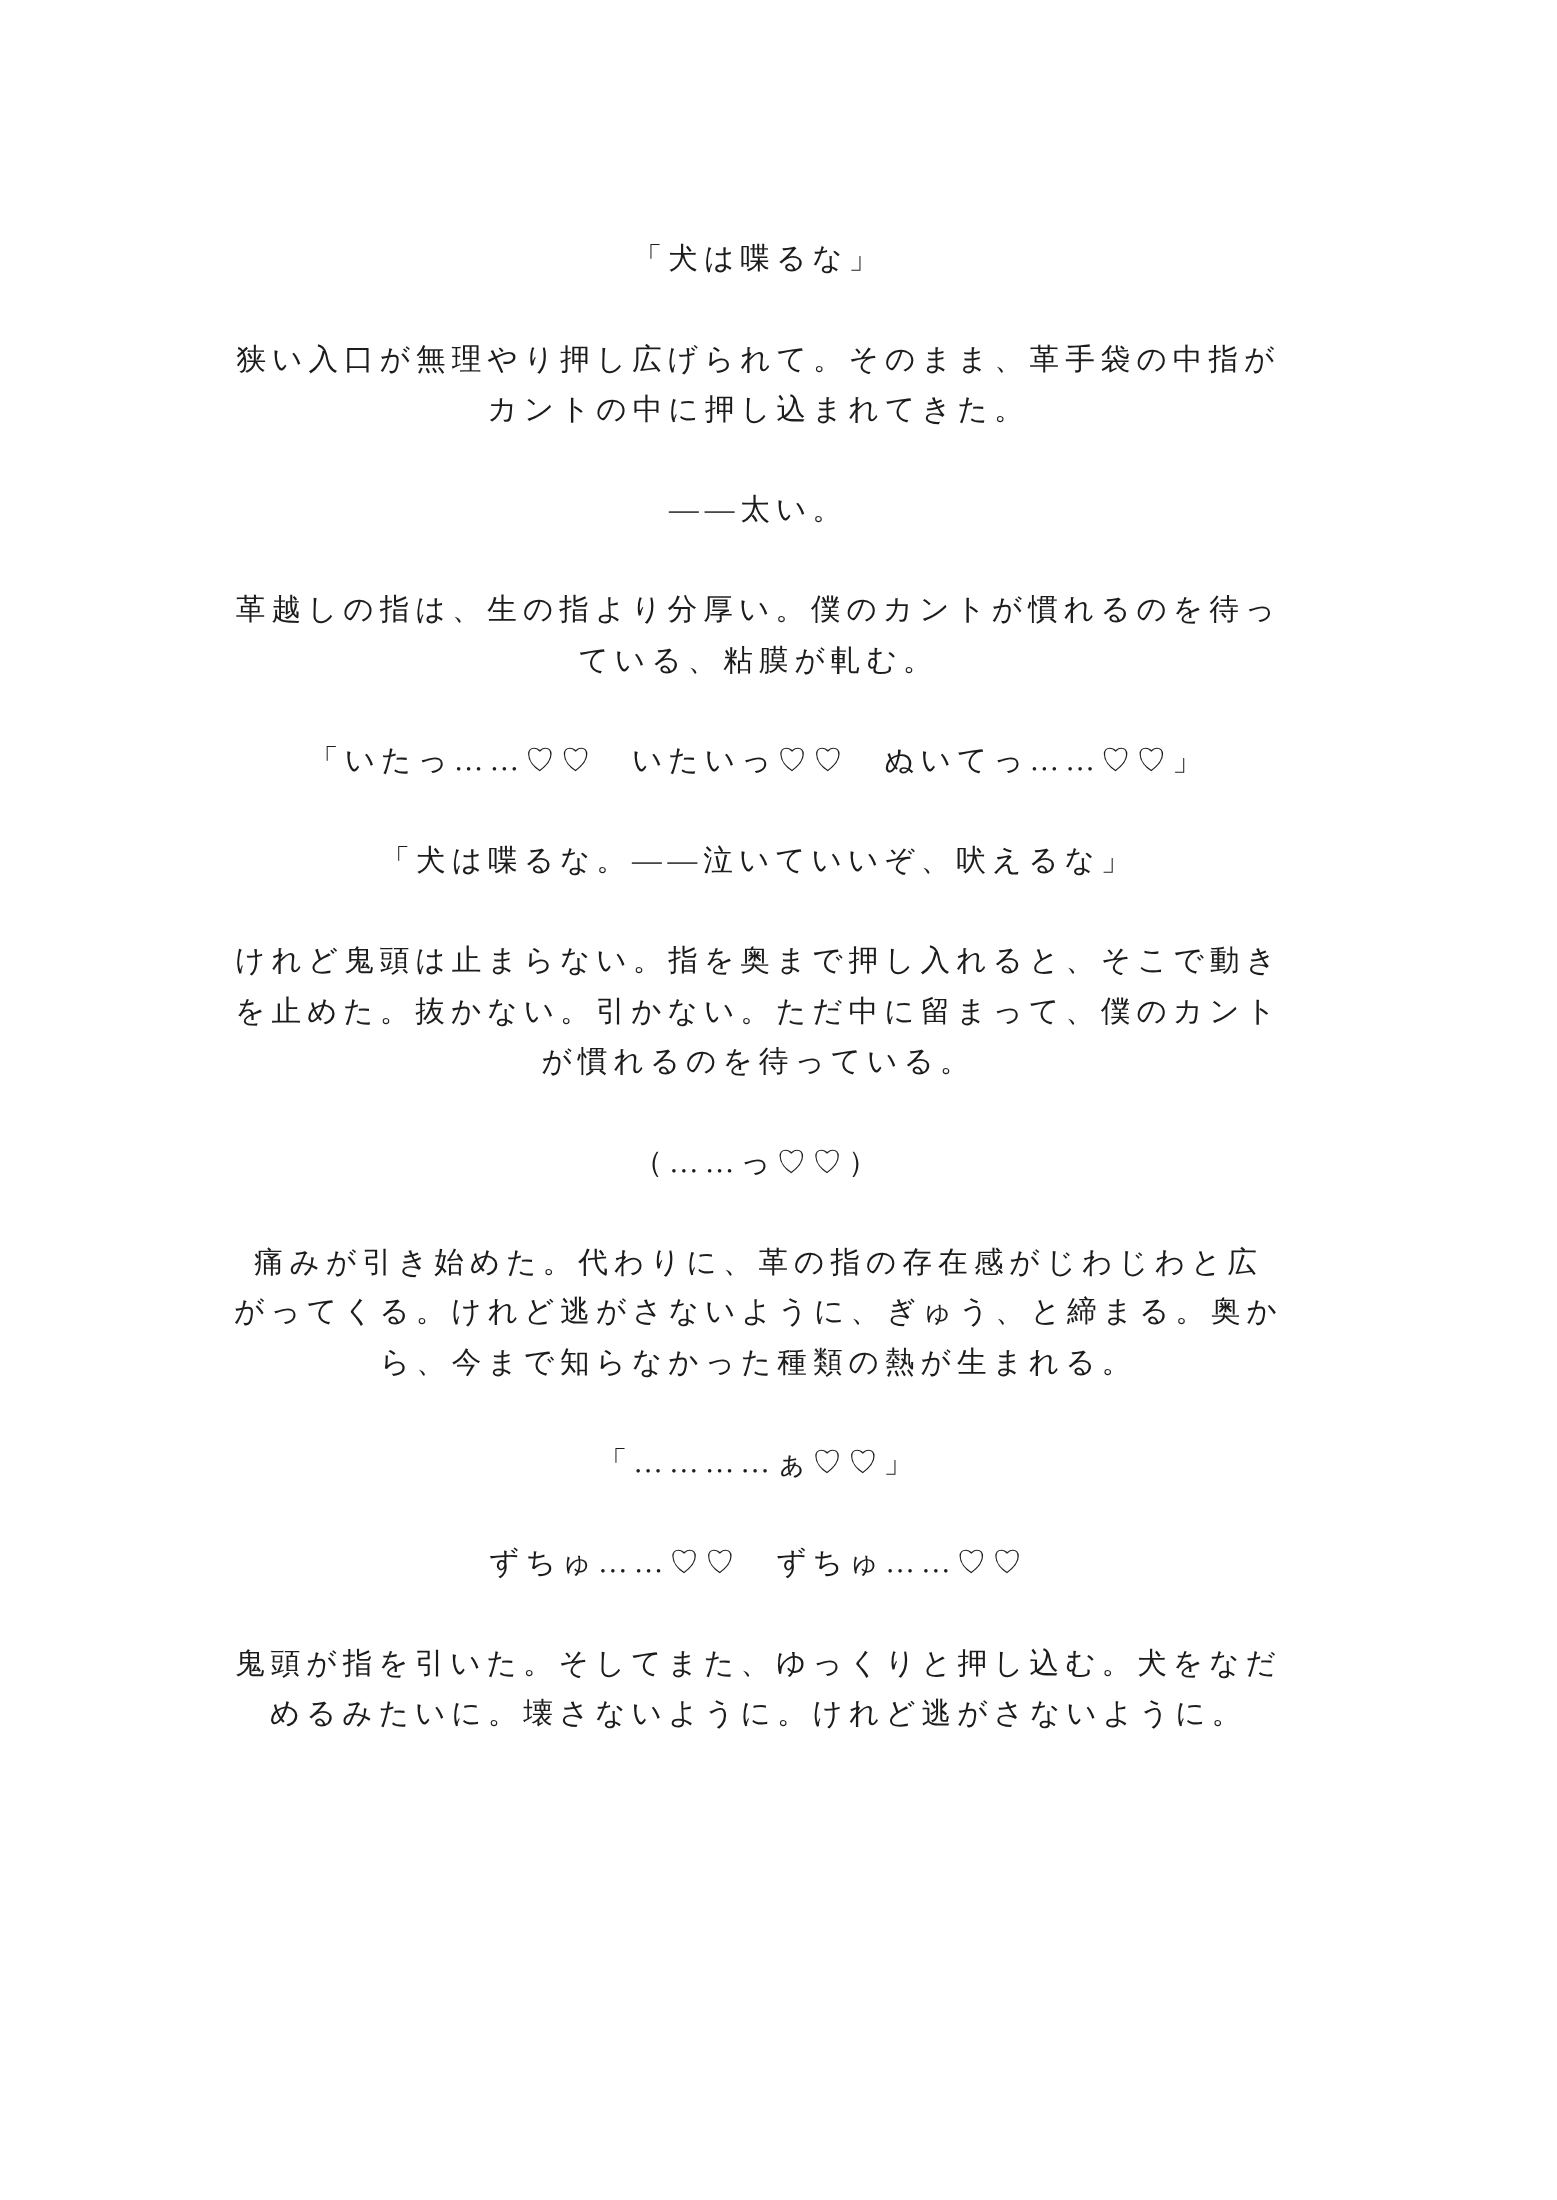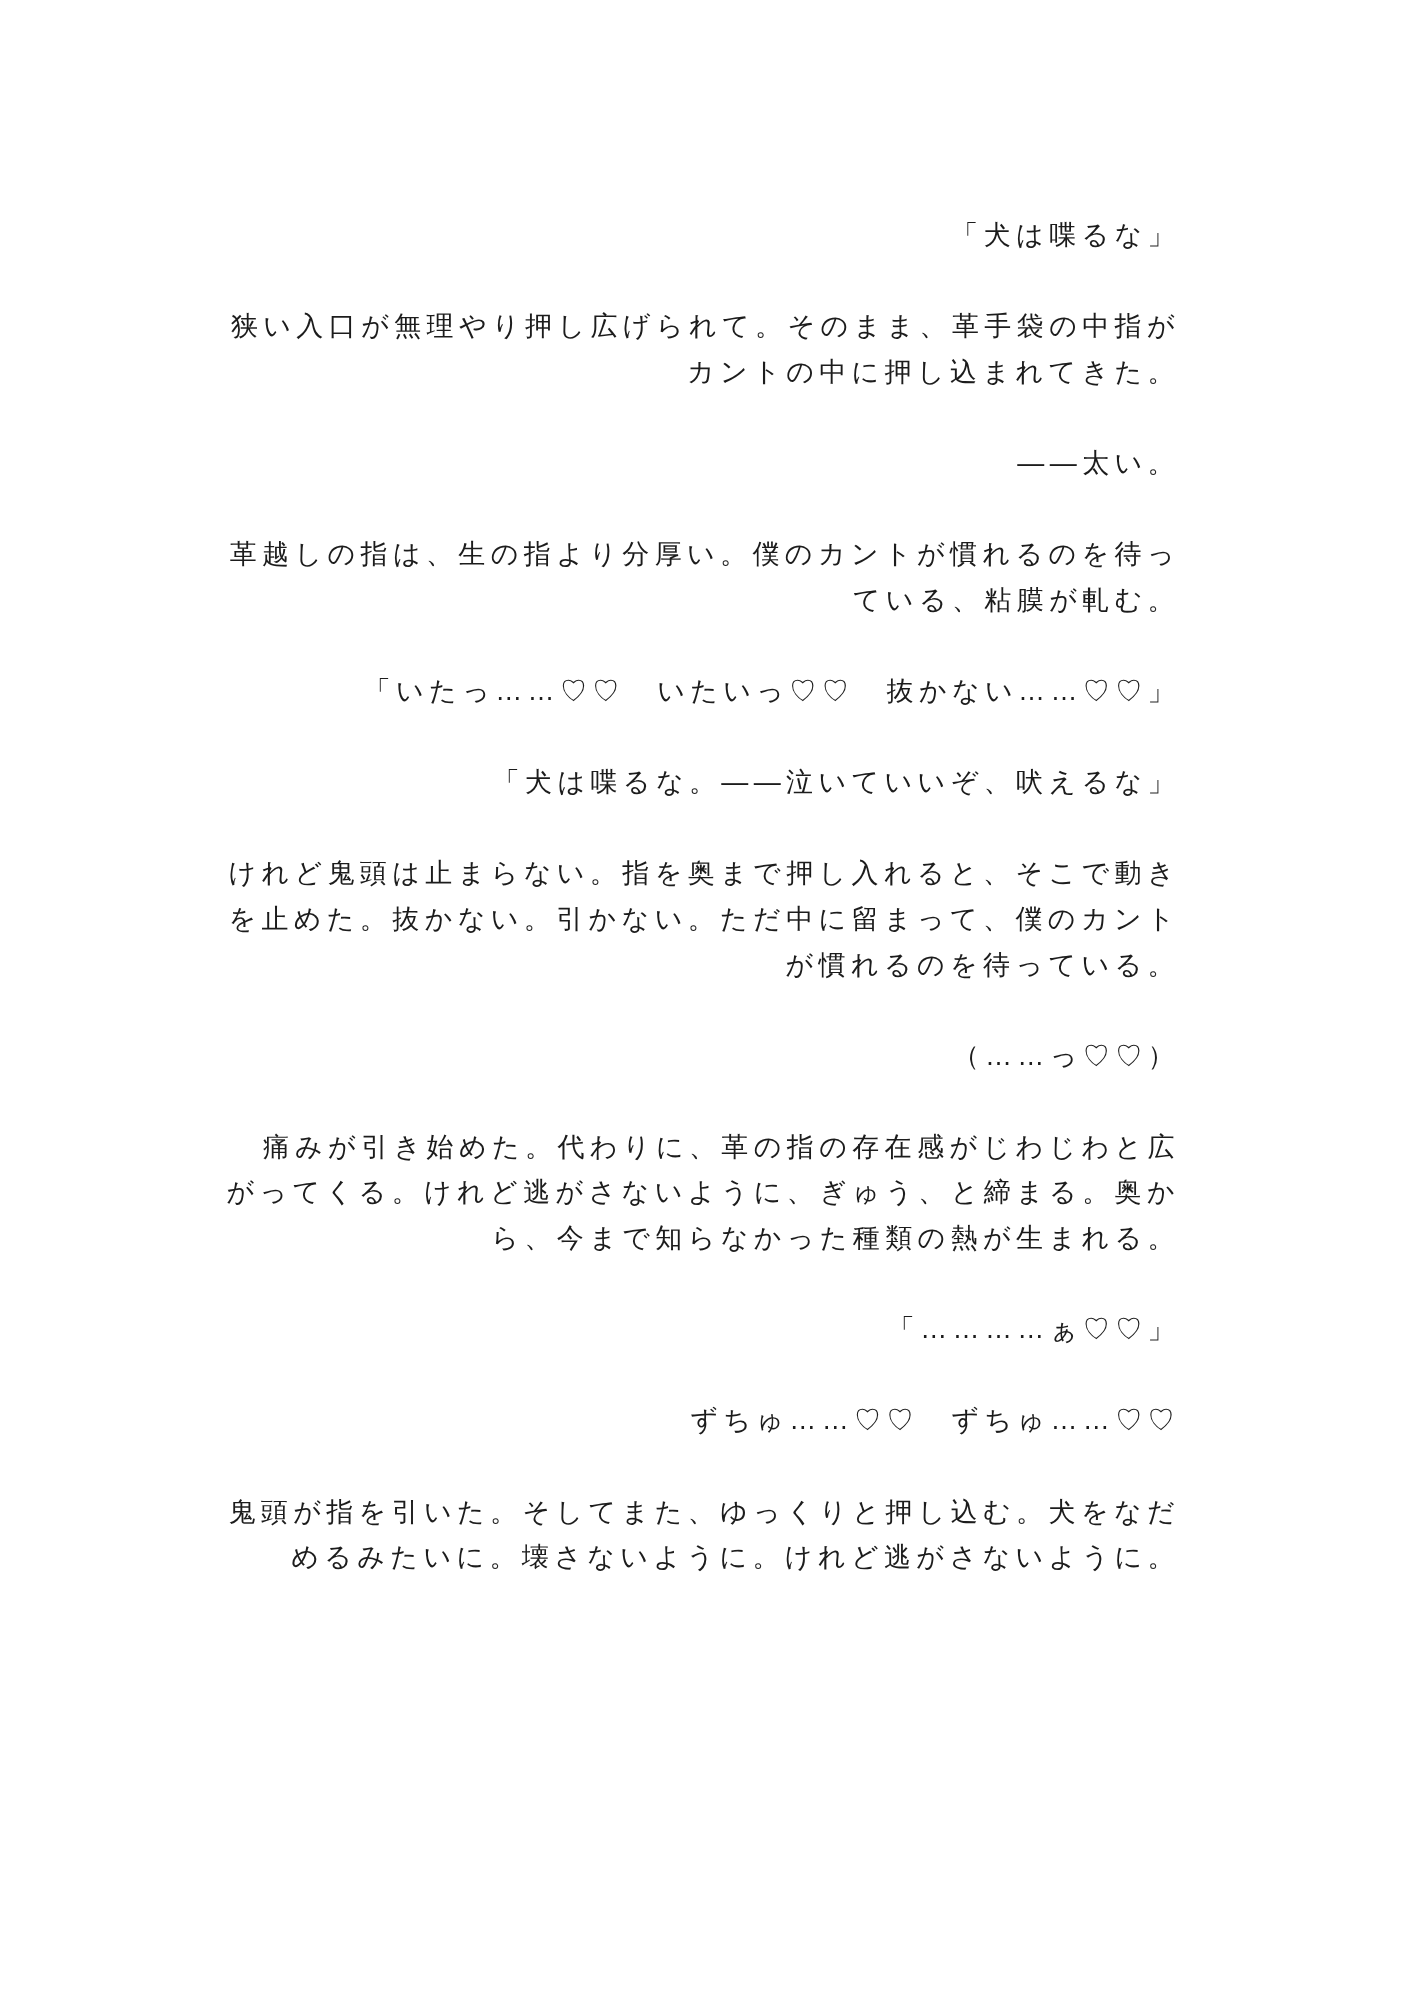--- a/index.html
+++ b/index.html
@@ -11,46 +11,46 @@
     height: 2000px;
     background: #ffffff;
     position: relative;
     overflow: hidden;
   }
   .text-block {
     position: absolute;
     left: 199px;
     top: 213px;
     width: 981px;
-    font-family: Liberation Sans, sans-serif;
+    font-family: Liberation Serif, serif;
     font-size: 27px;
     line-height: 45.6px;
     letter-spacing: 5.4px;
     color: #1c1c1c;
-    text-align: right;
+    text-align: center;
     word-break: normal;
     line-break: strict;
   }
   .text-block p {
     margin: 0 0 45.6px 0;
     padding: 0;
   }
   .text-block p:last-child {
     margin-bottom: 0;
   }
 </style>
 </head>
 <body style="background: rgb(255, 255, 255);">
 
 <div class="text-block" style="color: rgb(28, 28, 28);">
   <p>「犬は喋るな」</p>
   <p>狭い入口が無理やり押し広げられて。そのまま、革手袋の中指がカントの中に押し込まれてきた。</p>
   <p>——太い。</p>
   <p>革越しの指は、生の指より分厚い。僕のカントが慣れるのを待っている、粘膜が軋む。</p>
-  <p>「いたっ……♡♡　いたいっ♡♡　抜かない……♡♡」</p>
+  <p>「いたっ……♡♡　いたいっ♡♡　ぬいてっ……♡♡」</p>
   <p>「犬は喋るな。——泣いていいぞ、吠えるな」</p>
   <p>けれど鬼頭は止まらない。指を奥まで押し入れると、そこで動きを止めた。抜かない。引かない。ただ中に留まって、僕のカントが慣れるのを待っている。</p>
   <p>（……っ♡♡）</p>
   <p>痛みが引き始めた。代わりに、革の指の存在感がじわじわと広がってくる。けれど逃がさないように、ぎゅう、と締まる。奥から、今まで知らなかった種類の熱が生まれる。</p>
   <p>「…………ぁ♡♡」</p>
   <p>ずちゅ……♡♡　ずちゅ……♡♡</p>
   <p>鬼頭が指を引いた。そしてまた、ゆっくりと押し込む。犬をなだめるみたいに。壊さないように。けれど逃がさないように。</p>
 </div>
 
 </body></html>

